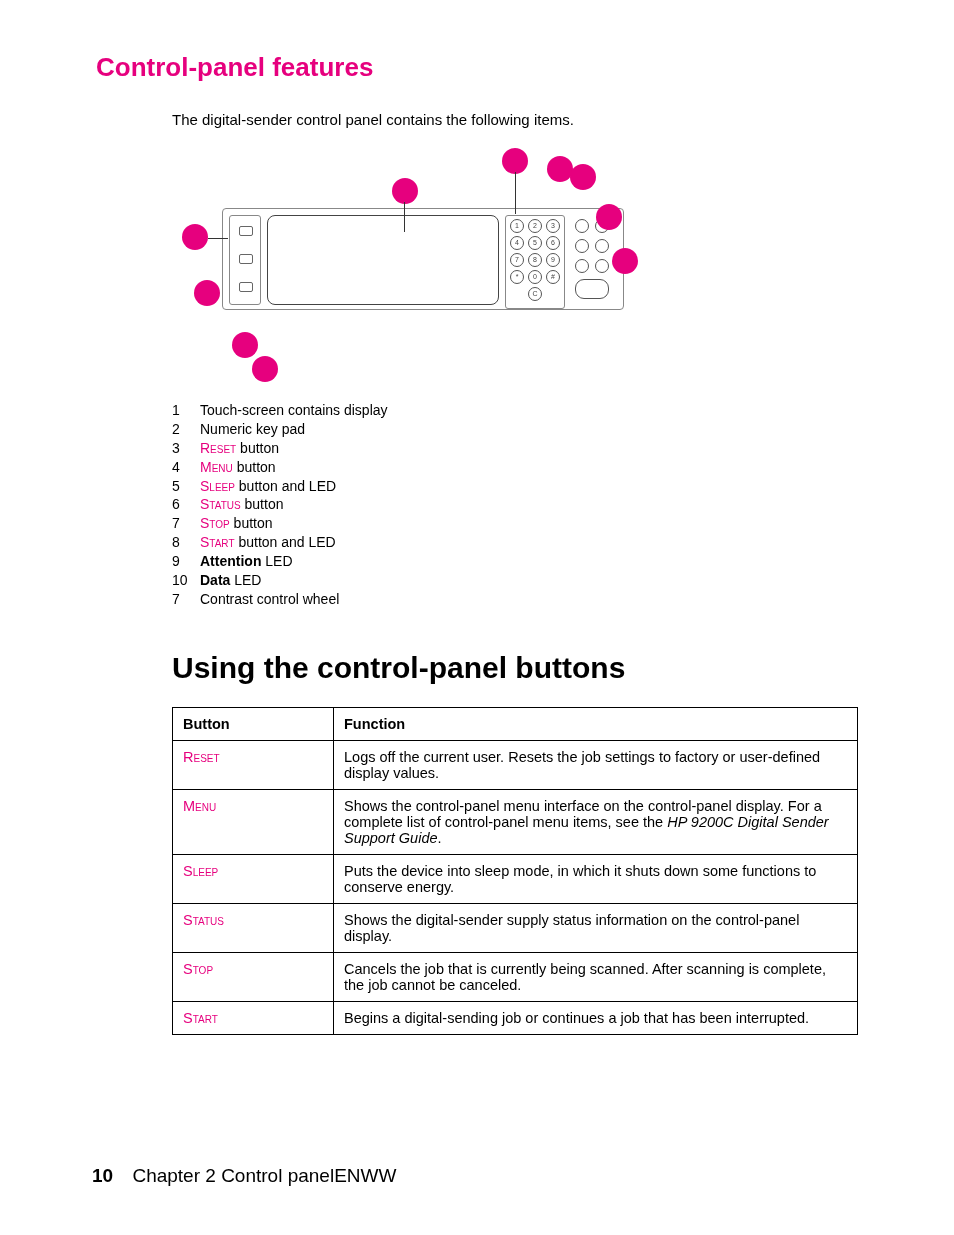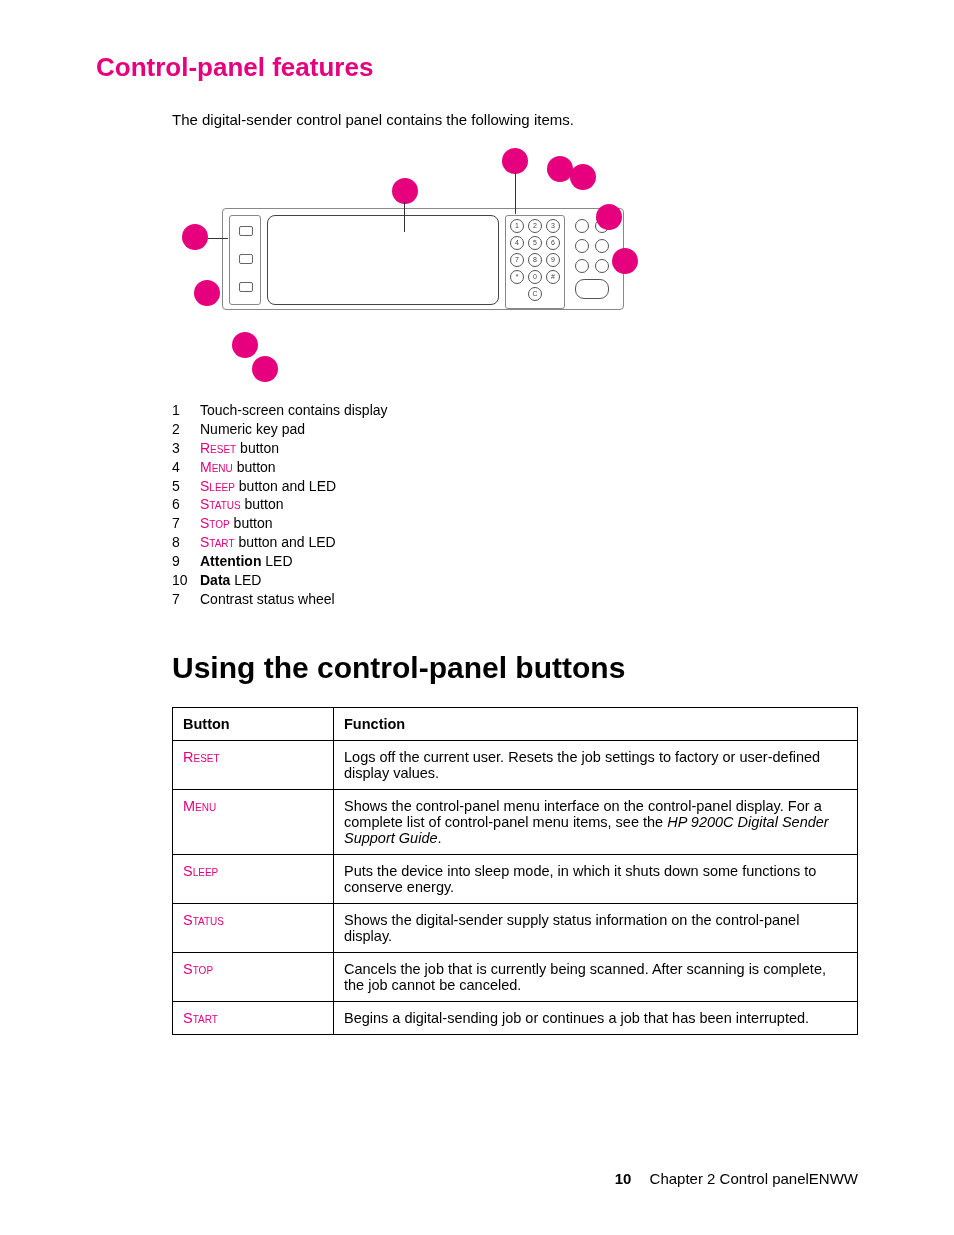--- a/index.html
+++ b/index.html
@@ -185,22 +185,22 @@
     width: 140px;
   }
   .ital { font-style: italic; }
   
   .footer {
     position: absolute;
     left: 92px;
     right: 96px;
     bottom: 48px;
     display: flex;
-    justify-content: flex-end;
-    font-size: 15px;
+    justify-content: flex-start;
+    font-size: 19px;
   }
   .footer .pn { font-weight: bold; margin-right: 14px; }
 </style>
 </head>
 <body>
 
 <div class="page">
 
   <h1 class="section-title">Control-panel features</h1>
 
@@ -305,21 +305,21 @@
         <div class="row">
           <div class="num">9</div>
           <div><span class="b">Attention</span><span> LED</span></div>
         </div>
         <div class="row">
           <div class="num">10</div>
           <div><span class="b">Data</span><span> LED</span></div>
         </div>
         <div class="row">
           <div class="num">7</div>
-          <div><span>Contrast status wheel</span></div>
+          <div><span>Contrast control wheel</span></div>
         </div>
       </div>
 
     <h2 class="sub">Using the control-panel buttons</h2>
 
     <table class="fn">
       <thead>
         <tr>
           <th>Button</th>
           <th>Function</th>

